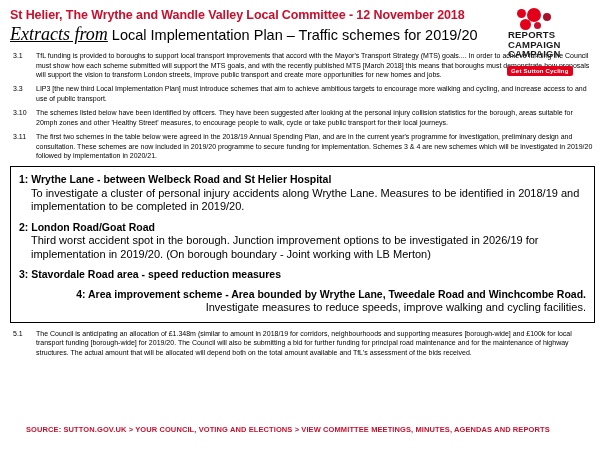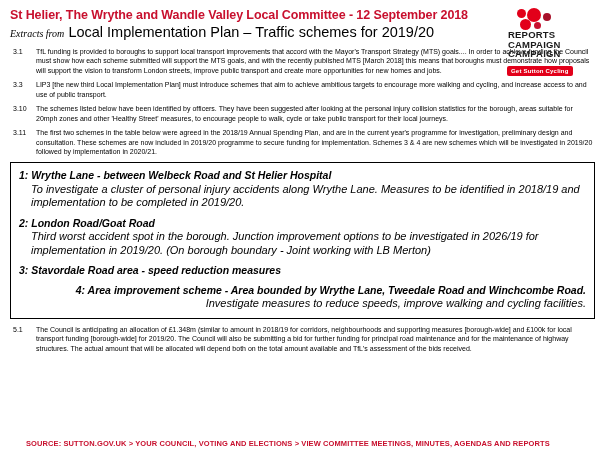--- a/index.html
+++ b/index.html
@@ -37,21 +37,22 @@
   .subtitle {
     font-size: 14.5px;
     line-height: 1.15;
     margin: 0 0 6px 0;
     color: #000;
   }
   .subtitle .ital {
     font-style: italic;
     font-family: "Liberation Serif", serif;
     font-weight: normal;
-    font-size: 10px;
+    font-size: 18px;
+    text-decoration: underline;
   }
   .subtitle .bold {
     font-weight: normal;
   }
   
   .logo {
     position: absolute;
     top: 0;
     right: 0;
     width: 88px;
@@ -113,21 +114,20 @@
   }
   
   .box {
     border: 1px solid #000000;
     margin: 6px 0 6px 0;
     padding: 6px 8px 7px 8px;
     box-sizing: border-box;
   }
   .scheme {
     margin-bottom: 7px;
-    font-style: italic;
   }
   .scheme:last-child {
     margin-bottom: 0;
     text-align: right;
   }
   .scheme-head {
     font-size: 10.5px;
     font-weight: bold;
     line-height: 1.2;
     margin-bottom: 1px;
@@ -135,21 +135,21 @@
   .scheme-body {
     font-size: 11px;
     line-height: 1.22;
     padding-left: 12px;
   }
   
   .footer {
     position: absolute;
     left: 10px;
     right: 10px;
-    bottom: 5px;
+    bottom: 19px;
     font-size: 7.5px;
     font-weight: bold;
     color: #c8102e;
     letter-spacing: 0.1px;
     padding-left: 16px;
   }
 </style>
 </head>
 <body>
 
@@ -163,21 +163,21 @@
         <span class="logo-dot d3"></span>
         <span class="logo-dot d4"></span>
         <span class="logo-dot d5"></span>
       </div>
       <div class="logo-text">REPORTS</div>
       <div class="logo-text">CAMPAIGN</div>
       <div class="logo-text">CAMPAIGN</div>
       <div class="logo-badge">Get Sutton Cycling</div>
     </div>
 
-    <h1 class="title">St Helier, The Wrythe and Wandle Valley Local Committee - 12 September 2018</h1>
+    <h1 class="title">St Helier, The Wrythe and Wandle Valley Local Committee - 12 November 2018</h1>
     <div class="subtitle">
       <span class="ital">Extracts from</span>
       <span class="bold">Local Implementation Plan – Traffic schemes for 2019/20</span>
     </div>
   </div>
 
   <div>
     <div class="para">
       <div class="para-num">3.1</div>
       <div class="para-text">TfL funding is provided to boroughs to support local transport improvements that accord with the Mayor's Transport Strategy (MTS) goals.... In order to achieve funding the Council must show how each scheme submitted will support the MTS goals, and with the recently published MTS [March 2018] this means that boroughs must demonstrate how proposals will support the vision to transform London streets, improve public transport and create more opportunities for new homes and jobs.</div>

